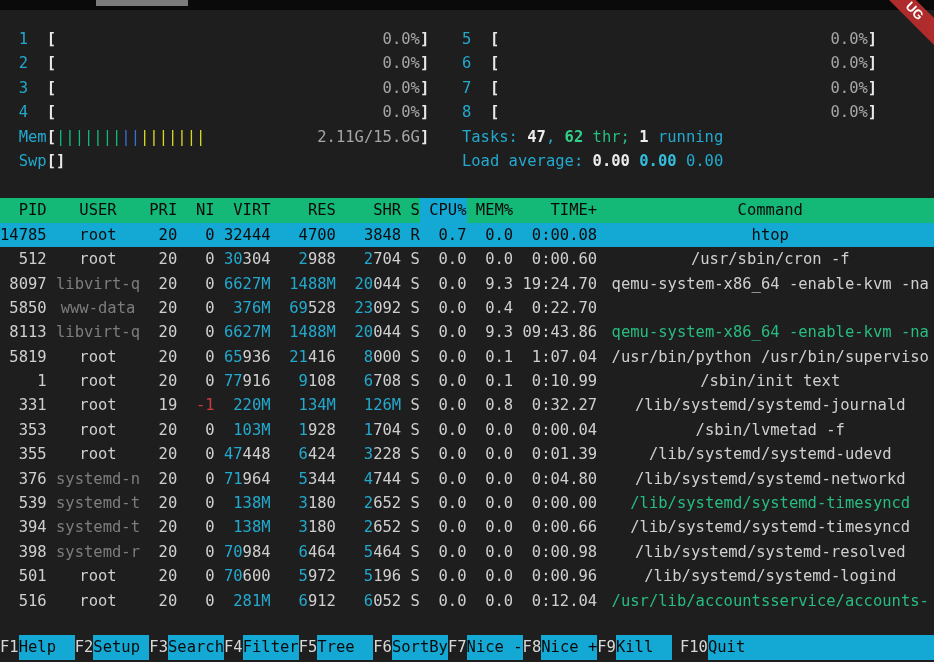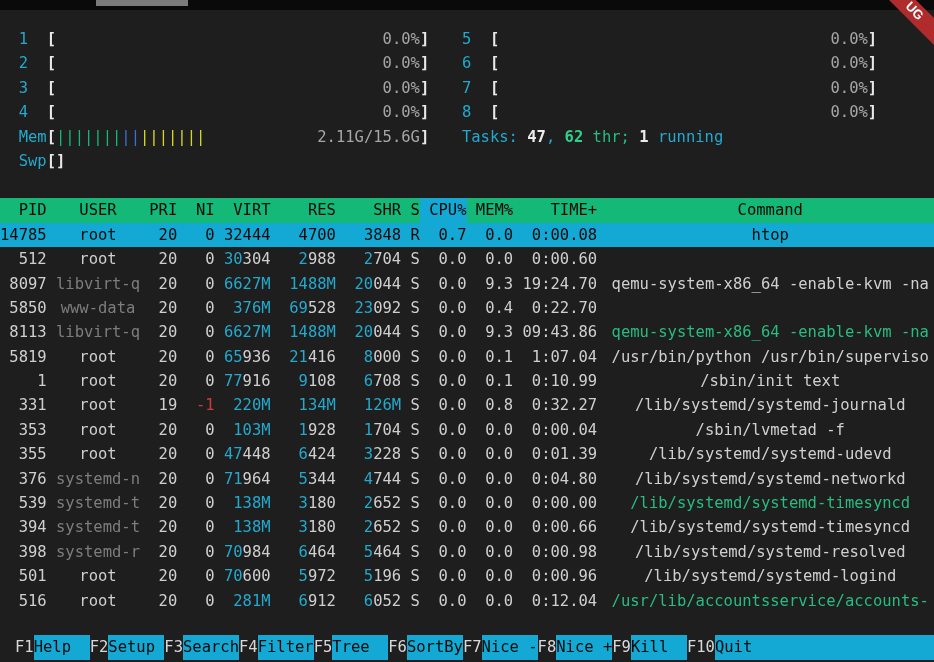--- a/index.html
+++ b/index.html
@@ -38,23 +38,23 @@
   .prow{display:flex;height:24.4px;}
   .prow.sel{background:var(--sel);color:#0c0c0c;}
   .prow.sel .cyan,.prow.sel .dim,.prow.sel .green,.prow.sel .red{color:inherit;}
   .cell{display:inline-block;white-space:pre;overflow:hidden;box-sizing:border-box;}
   .al-r{text-align:right;} .al-l{text-align:center;}
   .cw-pid{width:5ch;} .cw-user{width:10ch;padding-left:1ch;} .cw-pri{width:4ch;}
   .cw-ni{width:4ch;} .cw-virt{width:6ch;} .cw-res{width:7ch;} .cw-shr{width:7ch;}
   .cw-s{width:2ch;} .cw-cpu{width:5ch;} .cw-mem{width:5ch;} .cw-time{width:9ch;}
   .cw-cmd{flex:1;padding-left:1ch;}
   .cyan{color:var(--cyan);} .dim{color:var(--dim);} .red{color:var(--red);} .green{color:var(--green);}
-  .fnbar{position:absolute;left:0;right:0;bottom:2px;height:25px;display:flex;background:var(--bg);overflow:hidden;margin-left:15px;}
+  .fnbar{position:absolute;left:0;right:0;bottom:2px;height:25px;display:flex;background:var(--bg);overflow:hidden;}
   .fnitem{display:flex;white-space:pre;}
-  .fnitem:last-child{flex:1;}
+  .fnitem:last-child{flex:1;padding-left:8px;}
   .fnk{color:#d8d8d8;}
   .fnl{background:var(--sel);color:#0b0b0b;width:6ch;overflow:hidden;}
   .fnitem:last-child .fnl{flex:1;width:auto;}
 </style>
 </head>
 <body>
 
 <div class="screen">
   <div class="chrome">
     <div class="sliver"></div>
@@ -79,20 +79,21 @@
         </div>
       </div>
       <div class="mcol mcol-right">
         <div>
             <div class="mline"><span class="mlabel">5</span><span class="br">[</span><span class="mbody"><span class="bars"></span><span class="mval">0.0%</span></span><span class="br">]</span></div>
             <div class="mline"><span class="mlabel">6</span><span class="br">[</span><span class="mbody"><span class="bars"></span><span class="mval">0.0%</span></span><span class="br">]</span></div>
             <div class="mline"><span class="mlabel">7</span><span class="br">[</span><span class="mbody"><span class="bars"></span><span class="mval">0.0%</span></span><span class="br">]</span></div>
             <div class="mline"><span class="mlabel">8</span><span class="br">[</span><span class="mbody"><span class="bars"></span><span class="mval">0.0%</span></span><span class="br">]</span></div>
           </div>
         <div class="sumline"><span class="cy">Tasks: </span><span class="wb">47</span><span class="cy">, </span><span class="gb">62</span><span class="g"> thr; </span><span class="wb">1</span><span class="cy"> running</span></div>
+        <div class="sumline"><span class="cy">Load average: </span><span class="wb">0.00</span><span class="cyb"> 0.00</span><span class="cy"> 0.00</span></div>
       </div>
     </div>
 
     <div class="spacer"></div>
 
     <div class="ptable">
       <div class="phead" id="phead">
           <span class="cell cw-pid al-r">PID</span>
           <span class="cell cw-user al-l">USER</span>
           <span class="cell cw-pri al-r">PRI</span>
@@ -126,20 +127,21 @@
             <span class="cell cw-user al-l">root</span>
             <span class="cell cw-pri al-r">20</span>
             <span class="cell cw-ni al-r">0</span>
             <span class="cell cw-virt al-r"><span class="cyan">30</span><span>304</span></span>
             <span class="cell cw-res al-r"><span class="cyan">2</span><span>988</span></span>
             <span class="cell cw-shr al-r"><span class="cyan">2</span><span>704</span></span>
             <span class="cell cw-s al-r">S</span>
             <span class="cell cw-cpu al-r">0.0</span>
             <span class="cell cw-mem al-r">0.0</span>
             <span class="cell cw-time al-r">0:00.60</span>
+            <span class="cell cw-cmd al-l">/usr/sbin/cron -f</span>
           </div>
           <div class="prow">
             <span class="cell cw-pid al-r">8097</span>
             <span class="cell cw-user al-l dim">libvirt-q</span>
             <span class="cell cw-pri al-r">20</span>
             <span class="cell cw-ni al-r">0</span>
             <span class="cell cw-virt al-r"><span class="cyan">6627M</span><span></span></span>
             <span class="cell cw-res al-r"><span class="cyan">1488M</span><span></span></span>
             <span class="cell cw-shr al-r"><span class="cyan">20</span><span>044</span></span>
             <span class="cell cw-s al-r">S</span>

